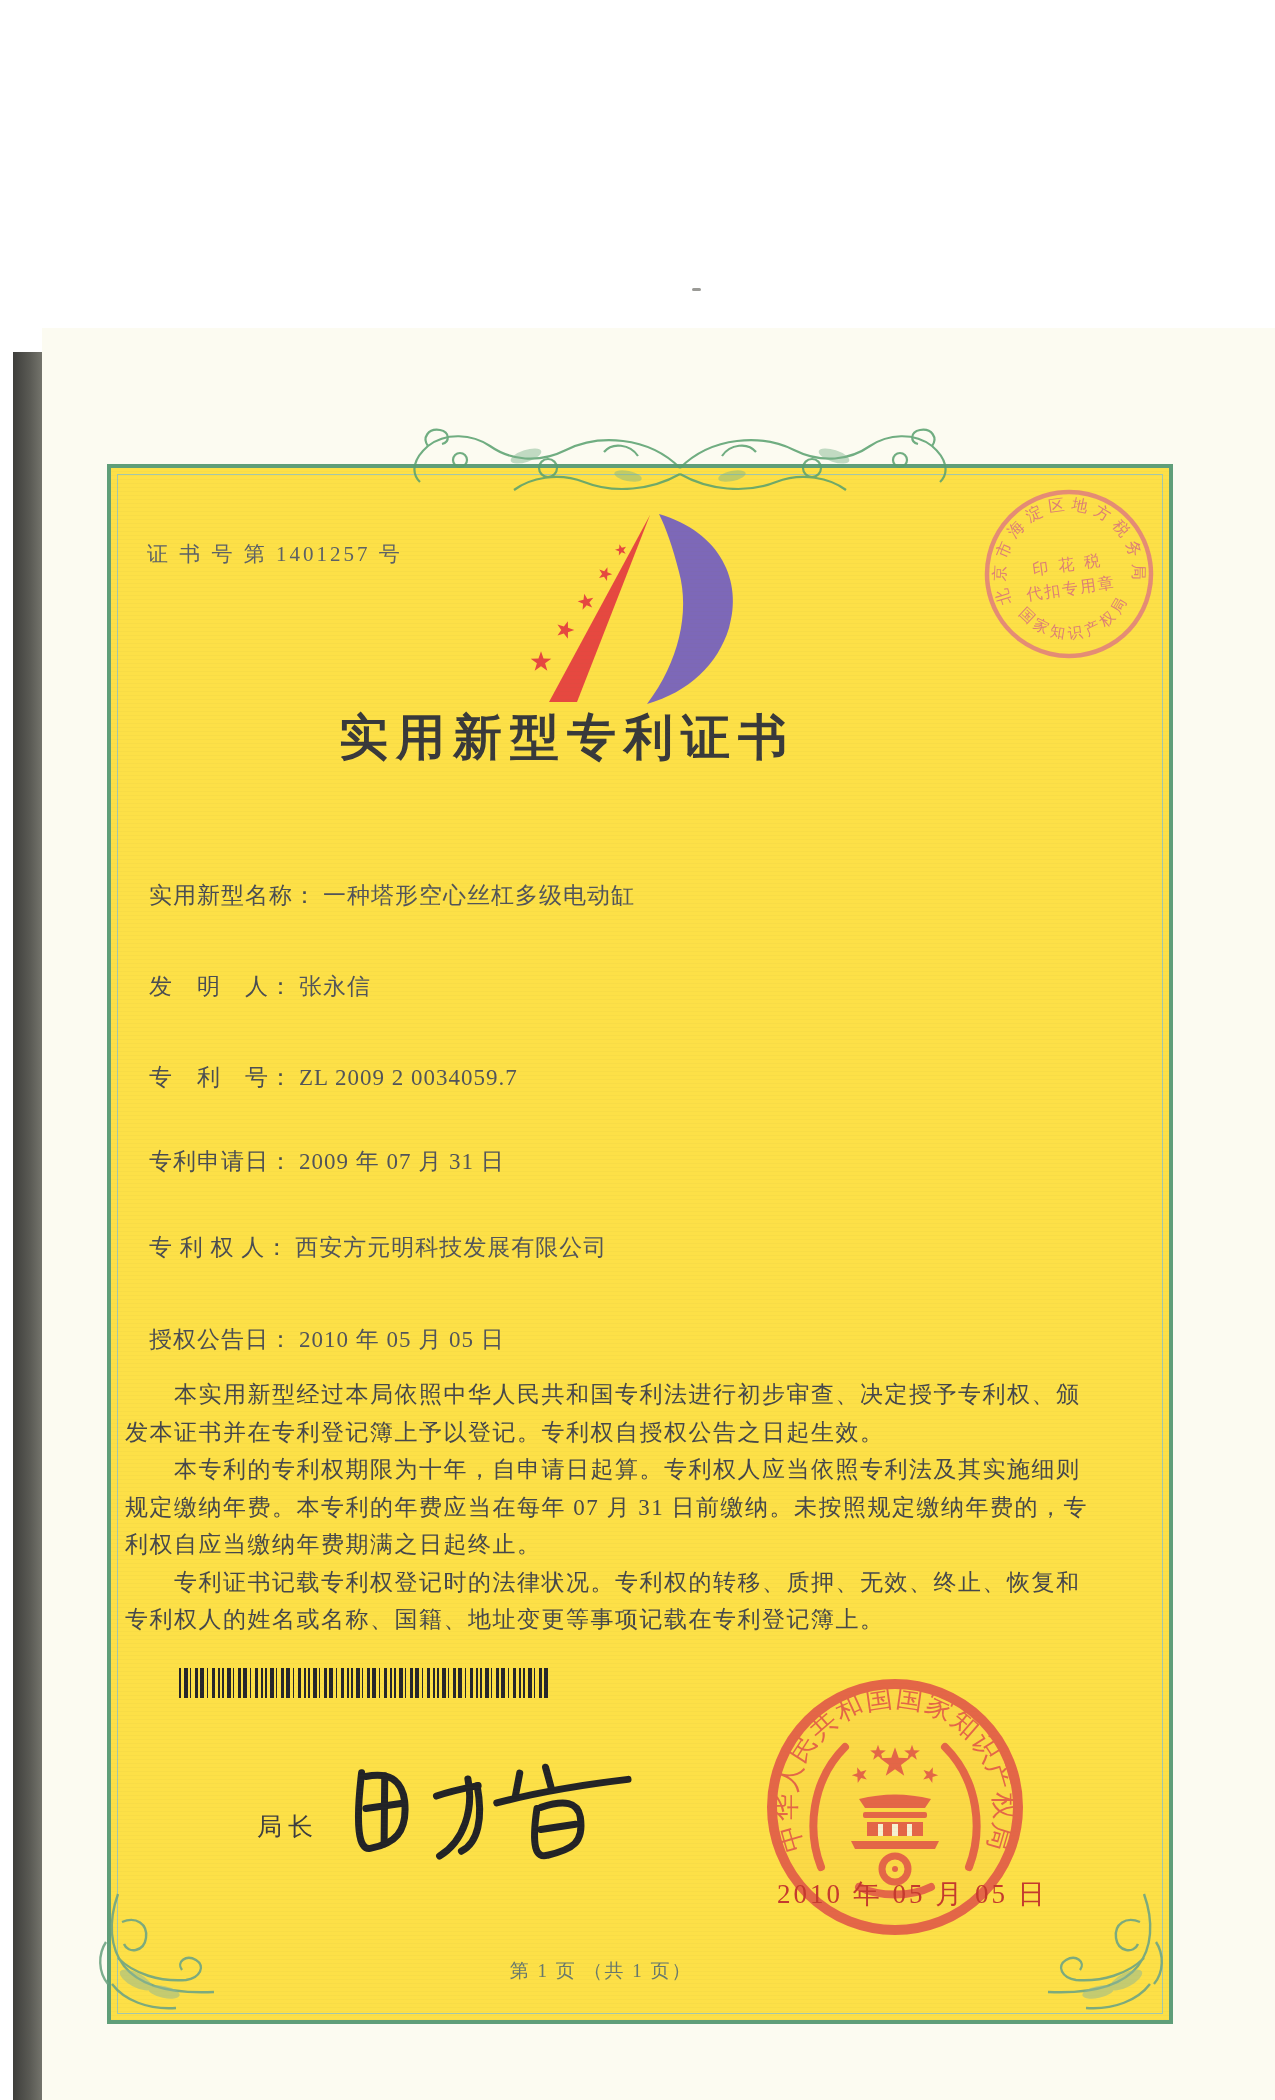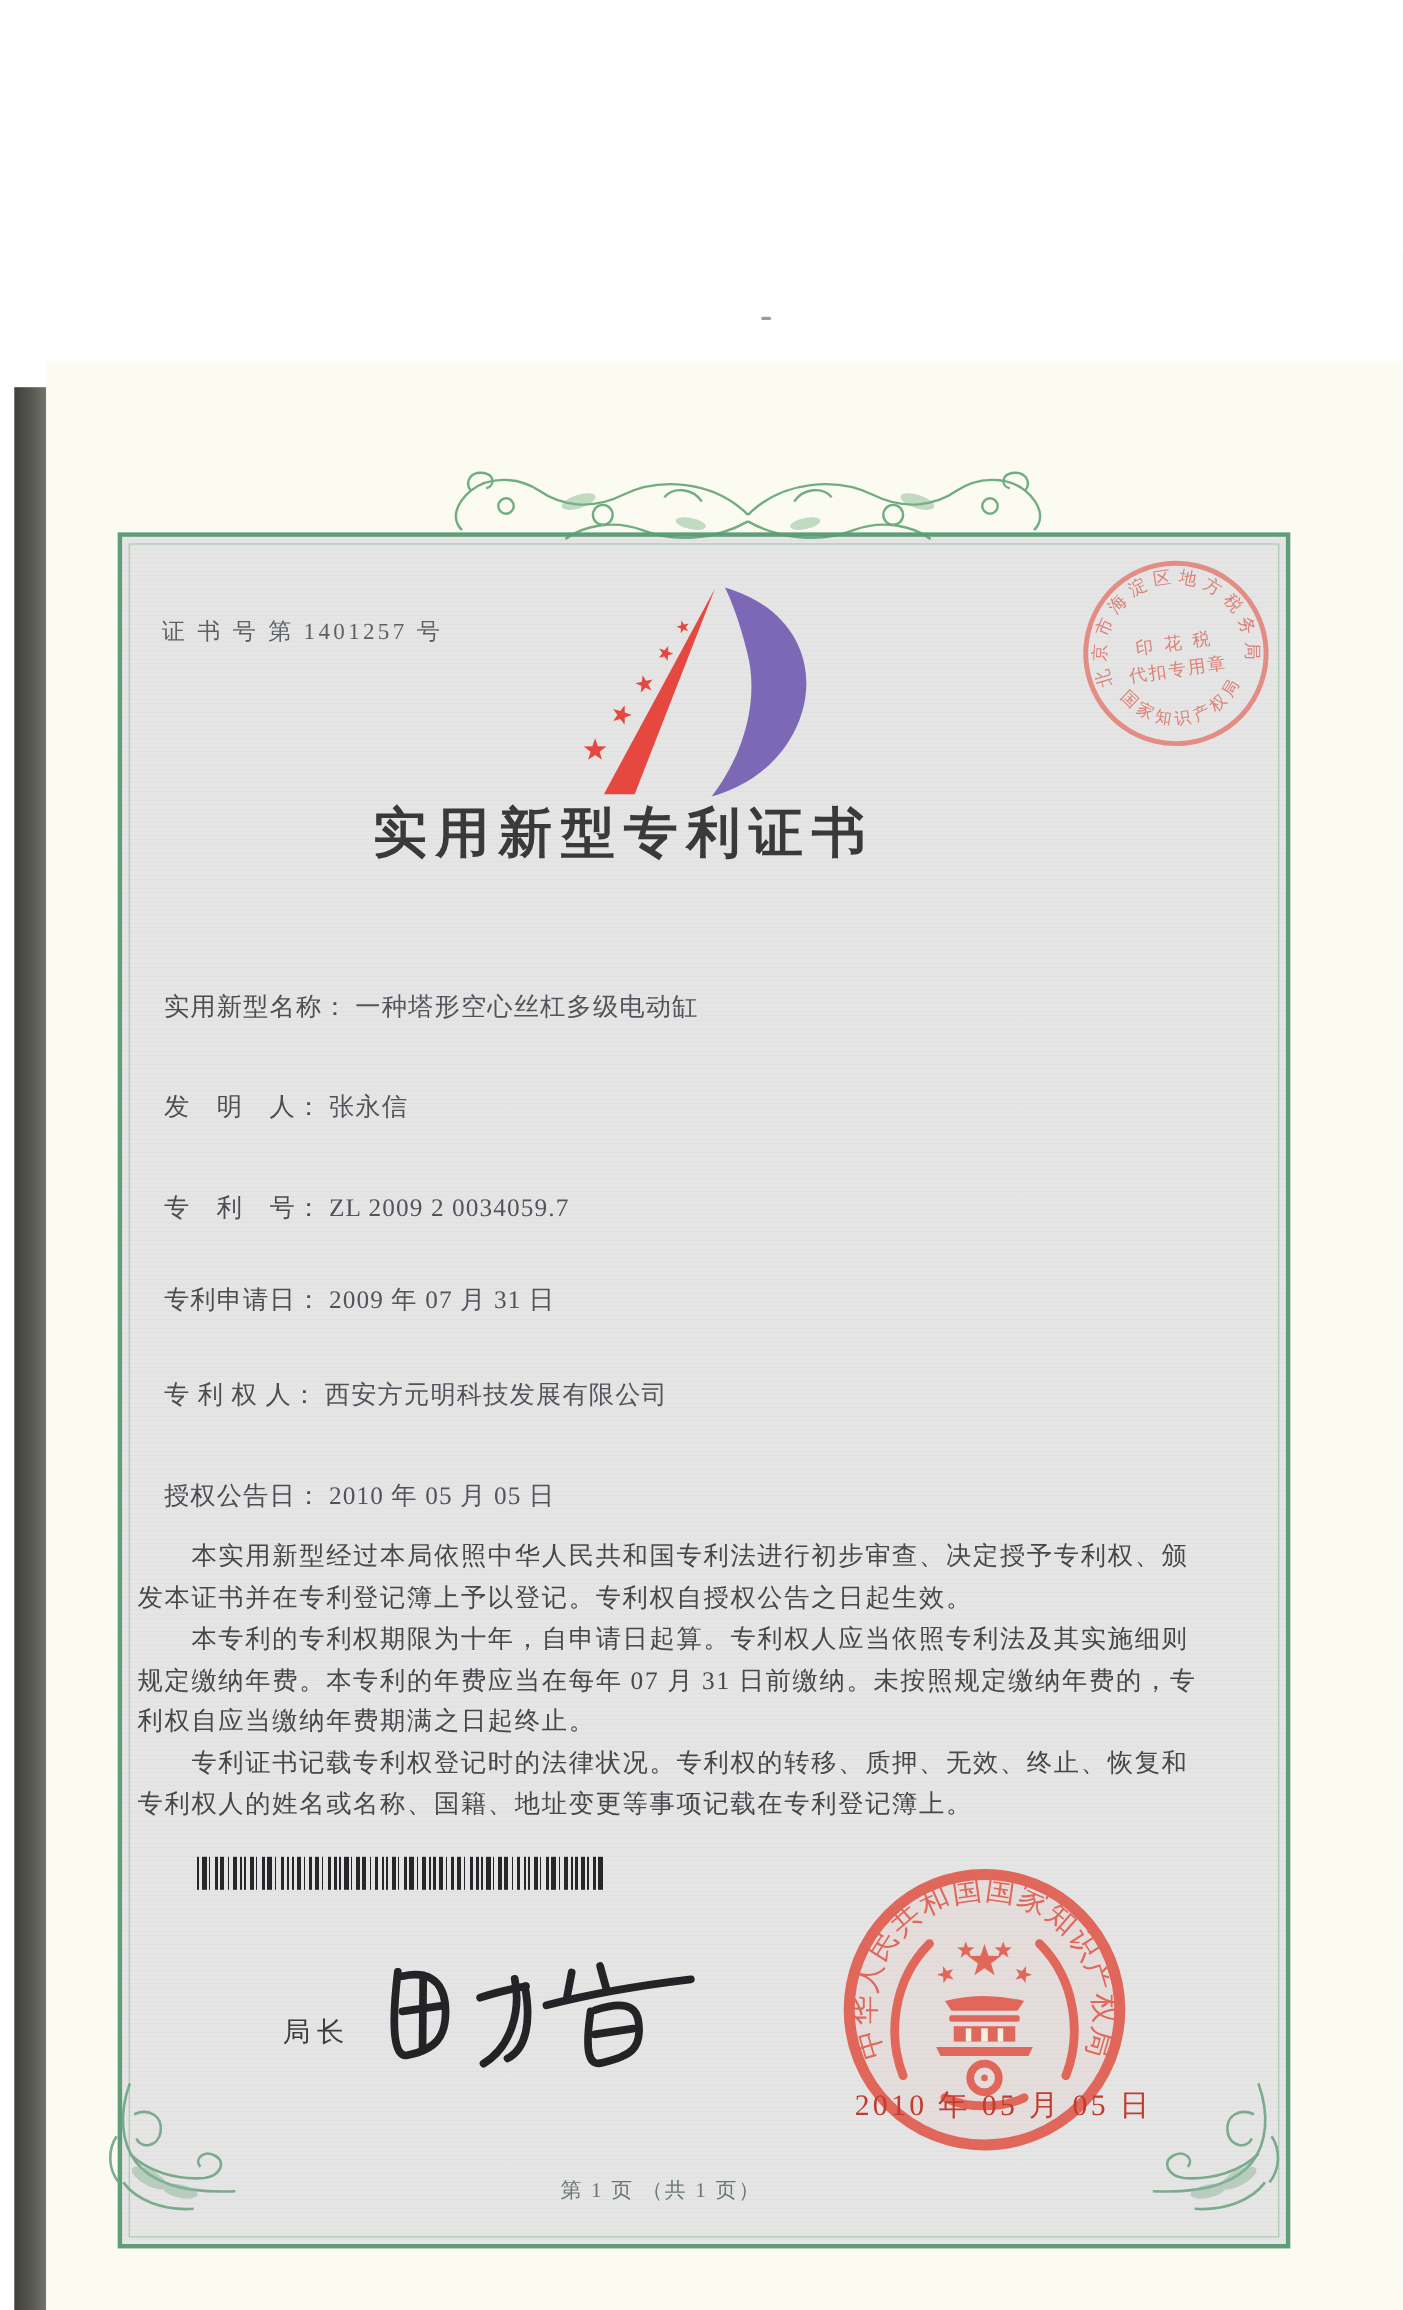--- a/index.html
+++ b/index.html
@@ -4,22 +4,22 @@
 <style>
   html,body{margin:0;padding:0;background:#ffffff;}
   .stage{position:relative;width:1275px;height:2100px;background:#ffffff;overflow:hidden;
          font-family:"Liberation Serif","DejaVu Serif",serif;}
   
   .sheet{position:absolute;left:42px;top:328px;width:1233px;height:1772px;background:#fcfbf1;}
   .scan-band{position:absolute;left:13px;top:352px;width:29px;height:1748px;
              background:linear-gradient(90deg,#3e3e3b,#5b5b55 60%,#74746c);}
   .speck{position:absolute;left:692px;top:288px;width:9px;height:3px;background:#9a9a96;border-radius:2px;}
   
-  .cert{position:absolute;left:107px;top:484px;width:1058px;height:1552px;
-        border:4px solid #5f9e79;background:#e5e5e5;}
+  .cert{position:absolute;left:107px;top:464px;width:1058px;height:1552px;
+        border:4px solid #5f9e79;background:#fde047;}
   .cert::before{content:"";position:absolute;inset:6px;border:1px solid #a3c7ab;pointer-events:none;}
   .cert::after{content:"";position:absolute;inset:0;pointer-events:none;
         background:repeating-linear-gradient(0deg,rgba(120,110,60,.035) 0 1px,transparent 1px 4px);}
   .cert-no{position:absolute;left:36px;top:72px;font-size:21px;color:#5c6166;letter-spacing:3px;}
   .title{position:absolute;left:228px;top:237px;font-size:49px;letter-spacing:8px;color:#38393b;
          font-weight:600;white-space:nowrap;}
   .row{position:absolute;left:38px;font-size:23px;color:#4f5257;letter-spacing:1px;white-space:nowrap;}
   .row .lbl{color:#4a4d52;}
   .row .val{margin-left:6px;color:#51545a;}
   .bodyblock{position:absolute;left:14px;top:908px;width:1034px;}

